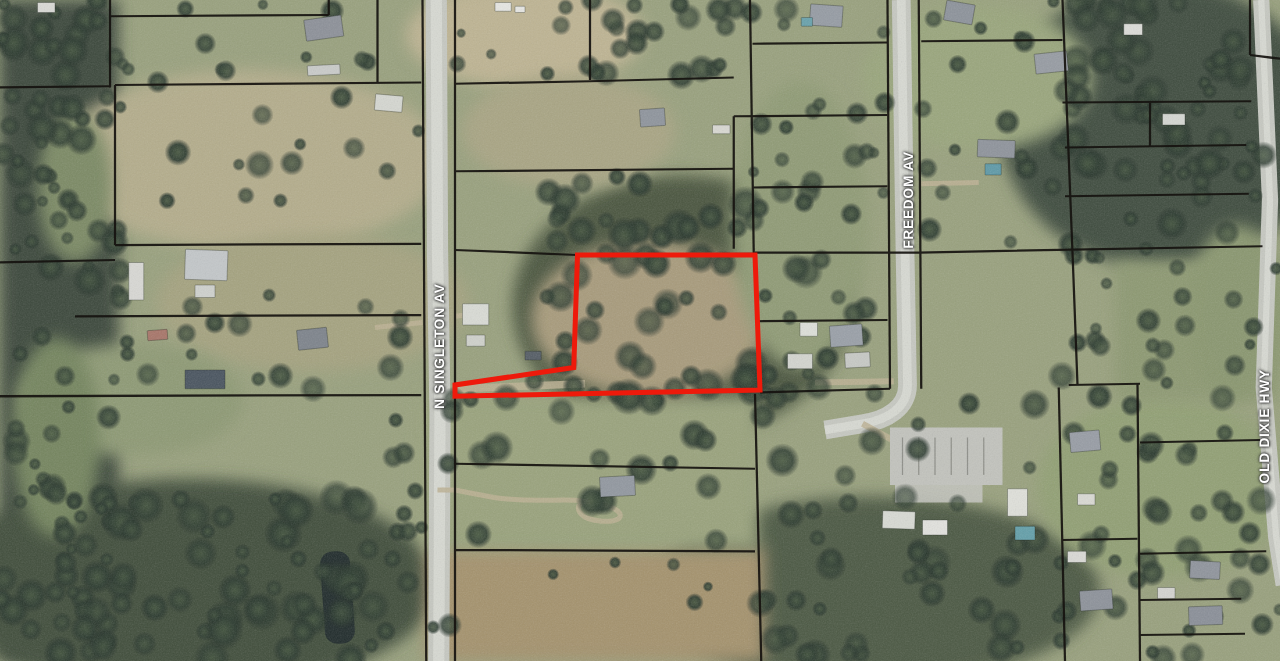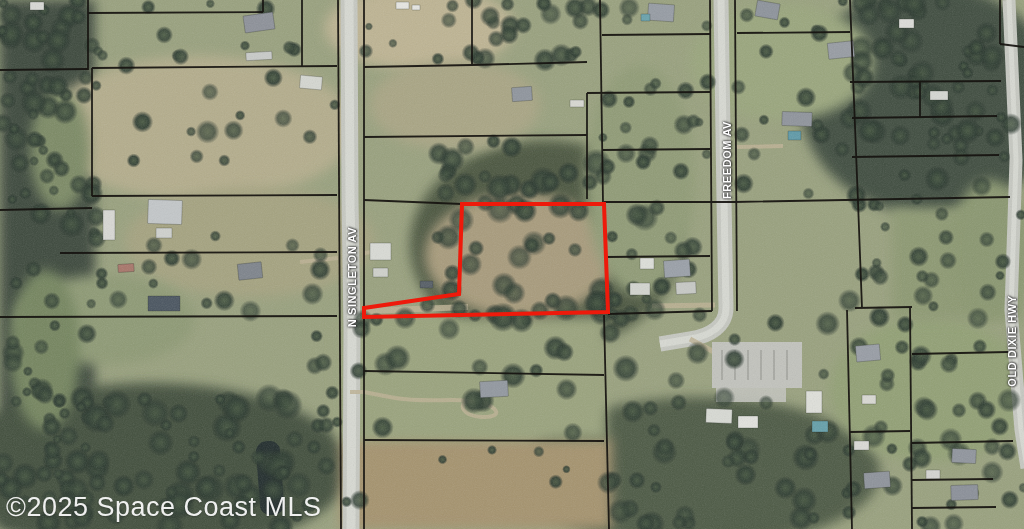--- a/index.html
+++ b/index.html
@@ -728,14 +728,13 @@
         <path d="M912,480 L993,479"></path>
         <path d="M912,508 L996,507"></path>
       </g>
       <polygon points="462,204 604,204 608,312 364,317 364,308 459,294" fill="none" stroke="#ee1a0b" stroke-width="4" stroke-linejoin="miter"></polygon>
     </svg>
 
   <div class="road-label" id="label-road-0" style="left: 352px; top: 277px; color: rgb(255, 255, 255);">N SINGLETON AV</div>
   <div class="road-label" id="label-road-1" style="left: 727px; top: 160px; color: rgb(255, 255, 255);">FREEDOM AV</div>
   <div class="road-label" id="label-road-2" style="left: 1012px; top: 341px; color: rgb(255, 255, 255);">OLD DIXIE HWY</div>
 
-  <div class="watermark">©2025 Space Coast MLS</div>
 </div>
 
 </body></html>

